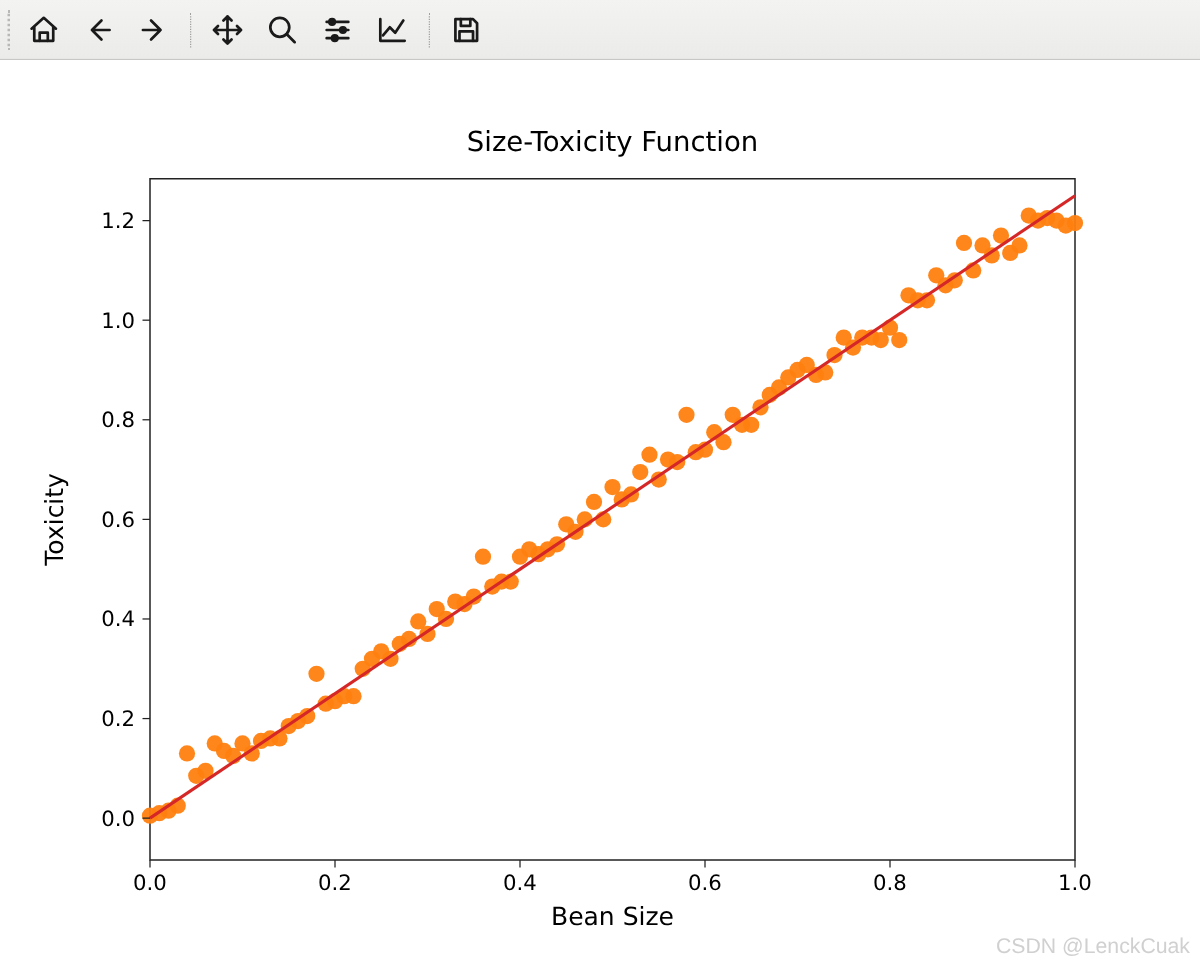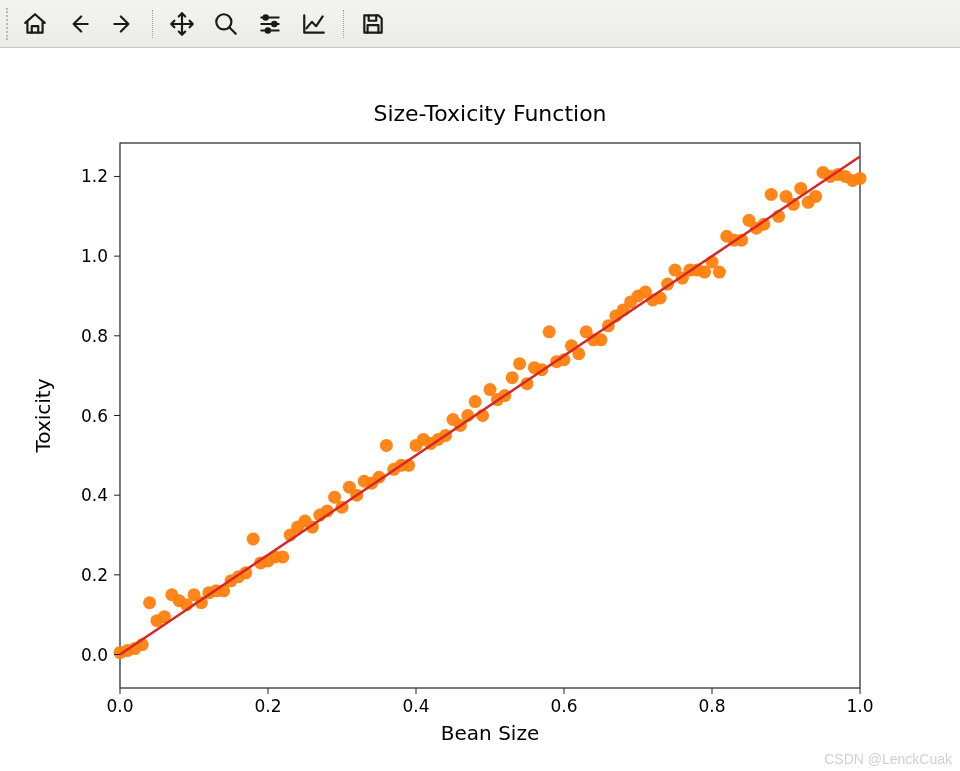--- a/index.html
+++ b/index.html
@@ -19,21 +19,21 @@
     color:#1a1a1a;
   }
   .tbtn svg { width:26px; height:26px; stroke:#1a1a1a; fill:none; stroke-width:2; stroke-linecap:round; stroke-linejoin:round; }
   .sep { width:1px; height:28px; border-left:1px dotted #a0a0a0; margin:0 6px; }
   .left-dotted { width:2px; height:32px; border-left:2px dotted #b8b8b8; margin-right:4px;}
   .plot-wrap { position:relative; width:960px; height:723px; }
   svg.plot { position:absolute; left:0; top:0; }
   .title { font-size:22px; }
   .axlabel { font-size:20px; }
   .tick { font-size:17px; }
-  .watermark { position:absolute; right:8px; bottom:4px; color:#d0d0d0; font-size:14px; pointer-events:none; font-family:Arial,sans-serif;}
+  .watermark { position:absolute; right:8px; bottom:4px; color:#d0d0d0; font-size:17px; pointer-events:none; font-family:Arial,sans-serif;}
 </style>
 </head>
 <body>
 
 <div class="toolbar">
   <span class="left-dotted"></span>
   <button class="tbtn">
     <svg viewBox="0 0 24 24">
         <path d="M3 11 L12 3 L21 11 M5 10 V20 H19 V10" fill="none"></path>
         <path d="M9 20 V14 H15 V20" fill="none"></path>

